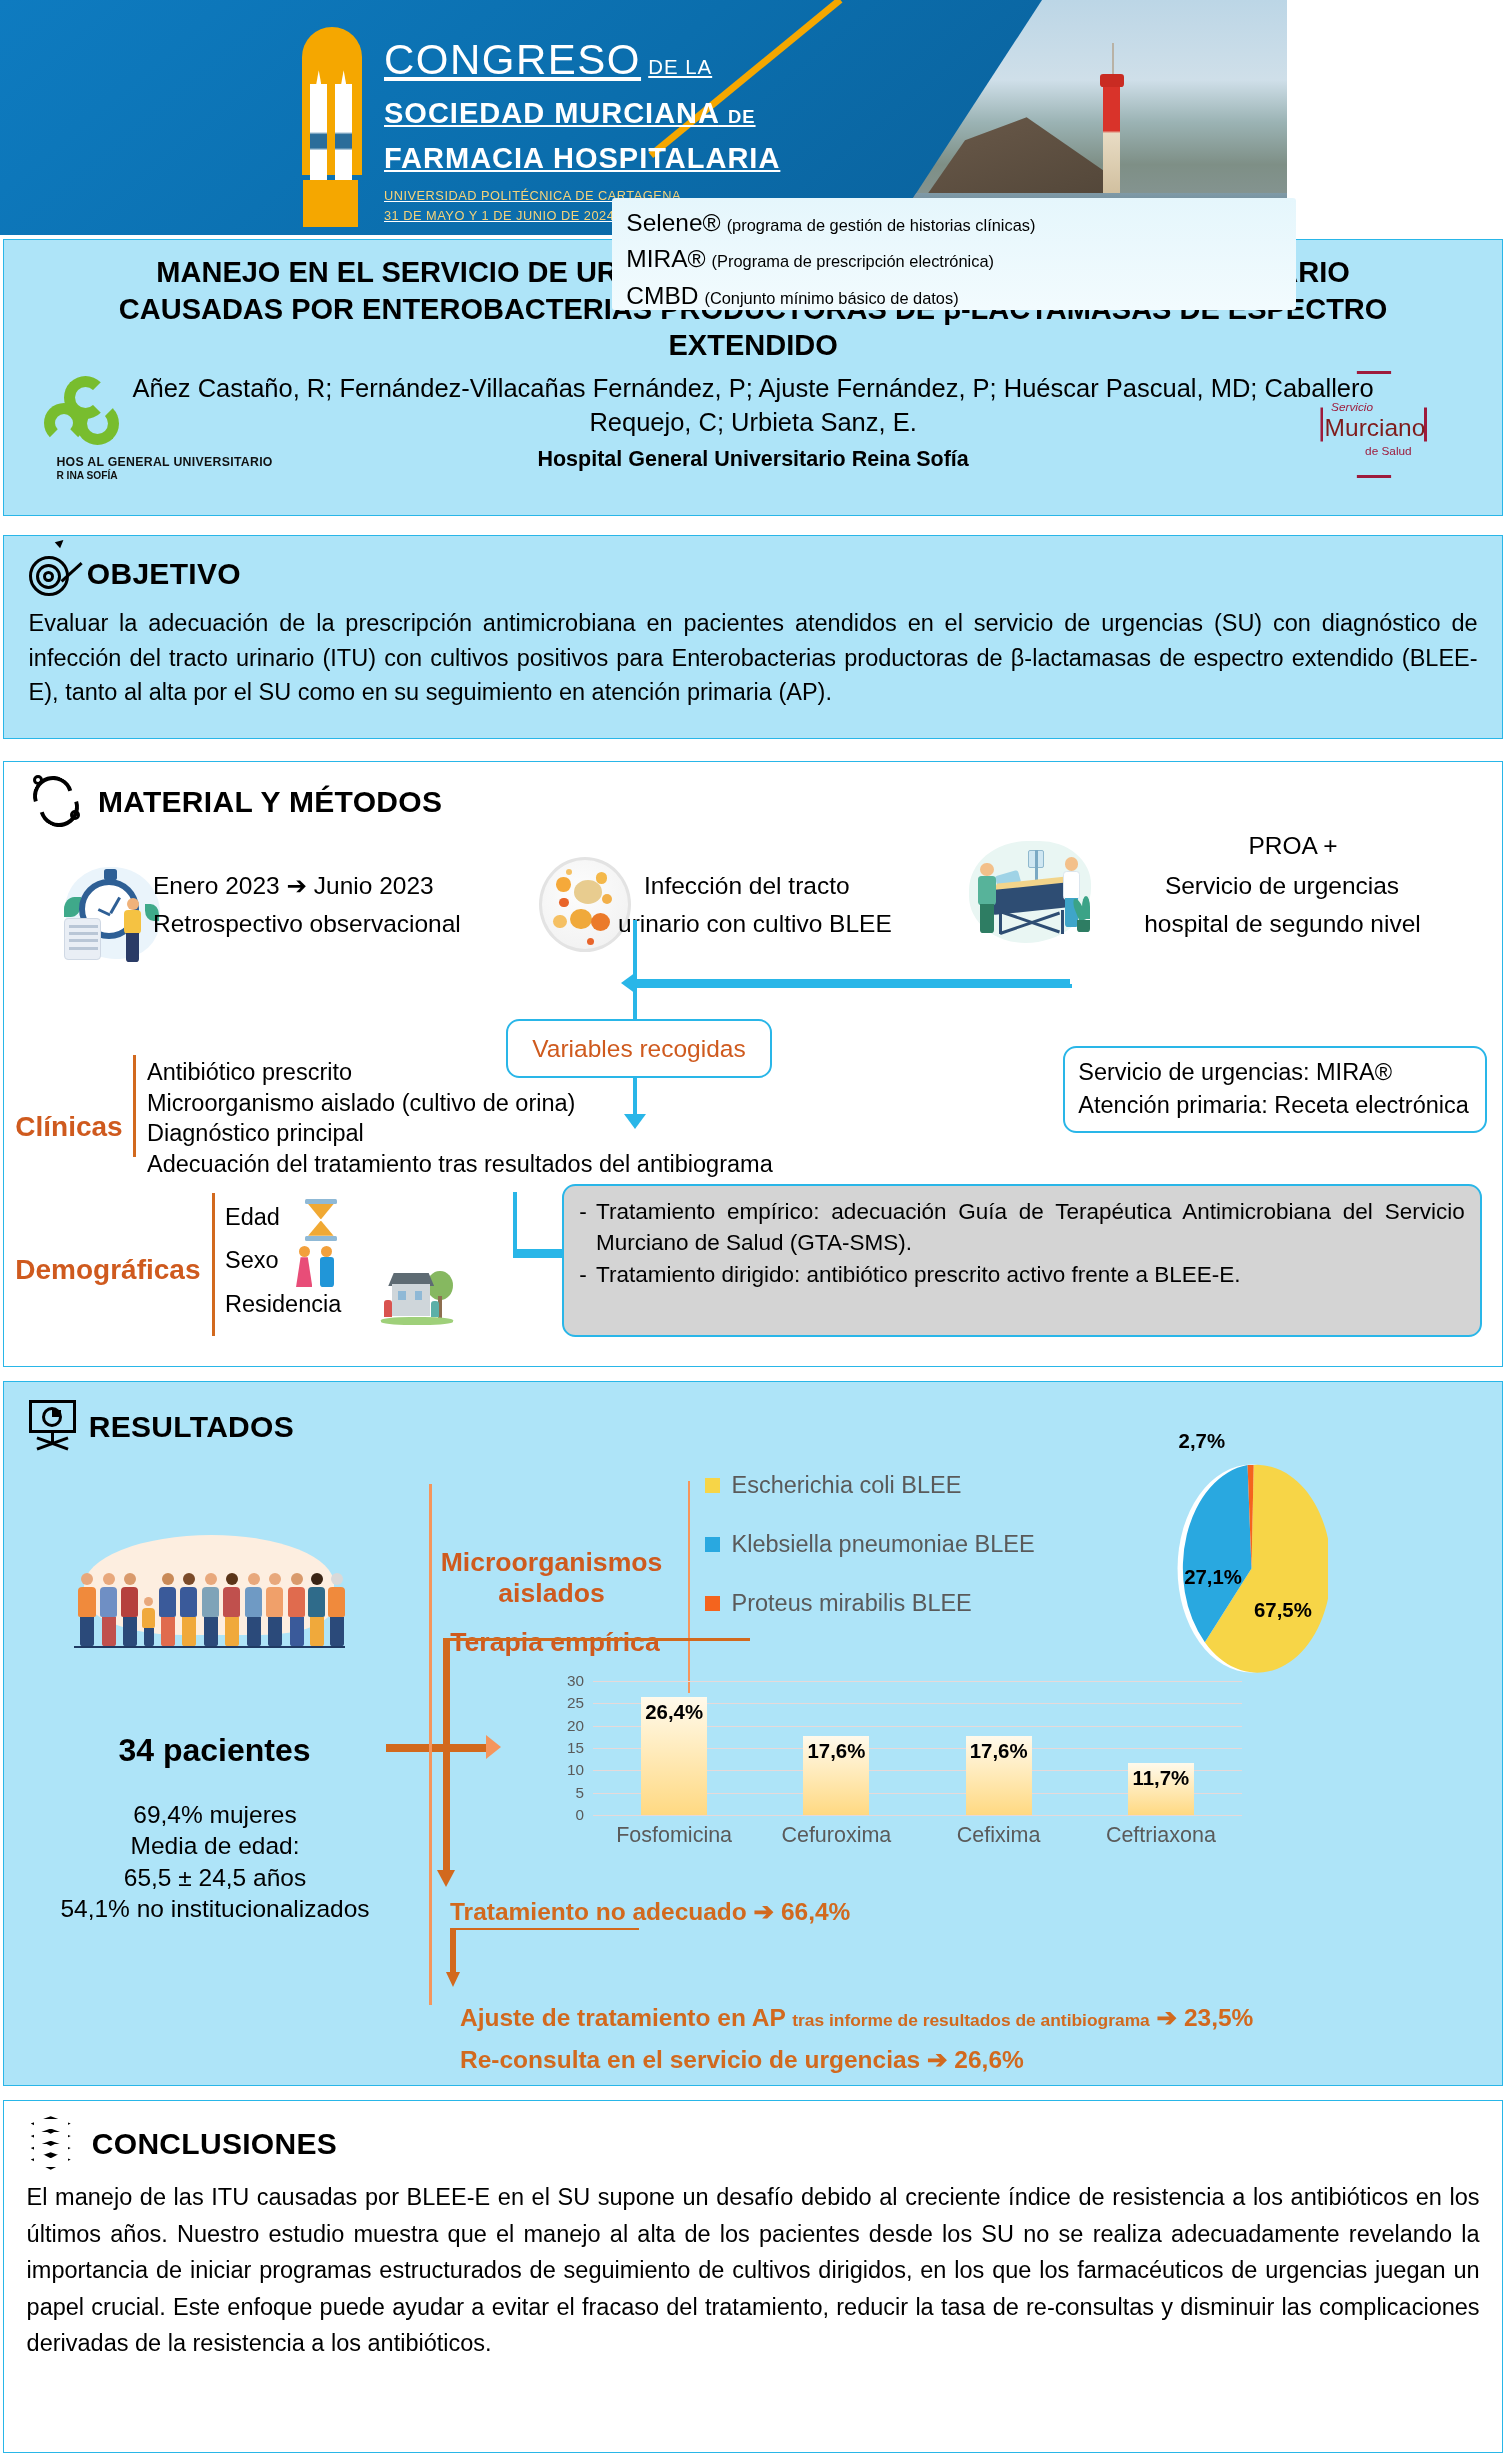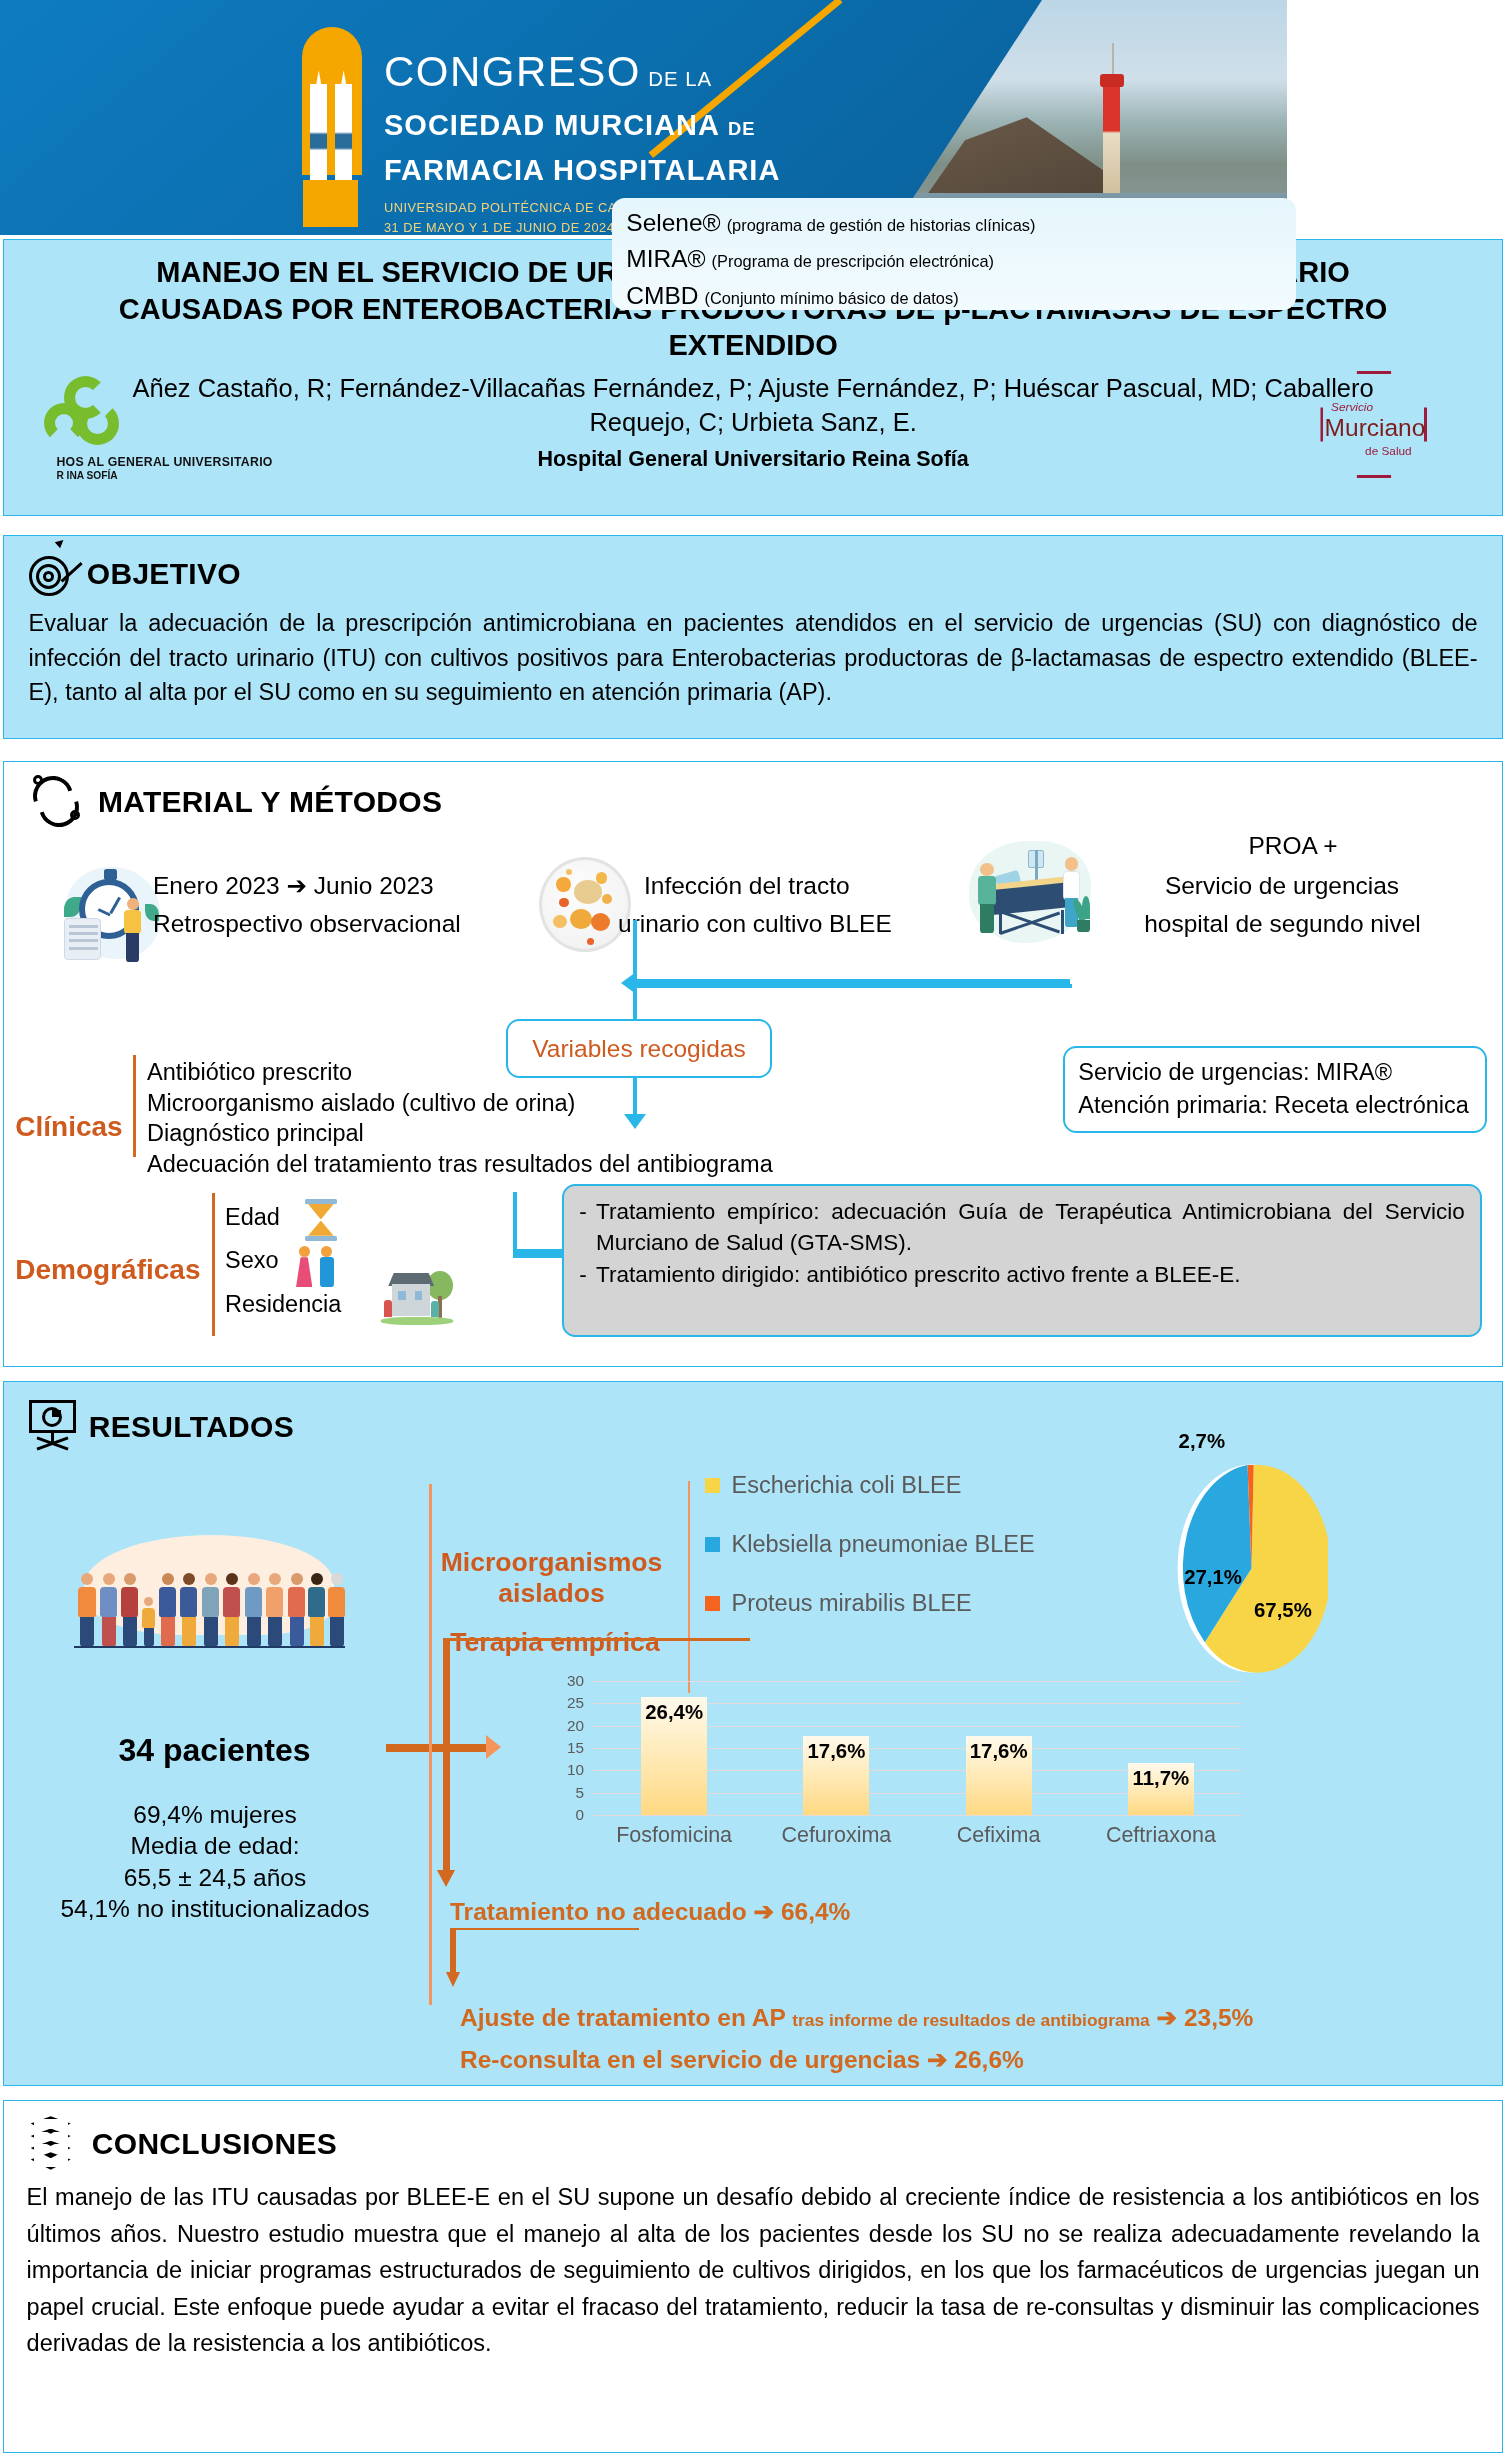--- a/index.html
+++ b/index.html
@@ -65,21 +65,21 @@
     position: absolute; top: 0; width: 17.4px; height: 133px;
     background: linear-gradient(180deg,#fff 0%,#fff 36%,#2b6d9a 38%,#2b6d9a 48%,#fff 50%,#fff 100%);
   }
   .cong-tower:nth-child(1){ left: 3.1px; }
   .cong-tower:nth-child(2){ left: 28px; }
   .cong-tower::before{
     content:''; position:absolute; left:6.1px; top:-13.3px; width:5.1px; height:14.3px;
     background:#fff; clip-path: polygon(50% 0, 100% 100%, 0 100%);
   }
   .cong-sq { position: absolute; left: 26.6px; top: 153px; width: 55px; height: 47px; background:#f5a700; }
-  .cong-txt { position: absolute; left: 108px; top: 21px; color: #fff; }
+  .cong-txt { position: absolute; left: 108px; top: 9px; color: #fff; text-decoration: underline; }
   .cong-l1 { font-size: 42px; letter-spacing: 1.5px; font-weight: 400; display:flex; align-items:baseline; gap: 7.2px; }
   .cong-l1 b { font-weight: 400; font-size: 42px; }
   .cong-l1 span.small { font-size: 20.4px; letter-spacing: 1px; }
   .cong-l2 { font-size: 29px; font-weight: 700; letter-spacing: 1px; margin-top: 13.3px; }
   .cong-l2 .small { font-size: 18.4px; }
   .cong-l3 { font-size: 29px; font-weight: 700; letter-spacing: 1px; margin-top: 12.3px; }
   .cong-l4 { font-size: 12.8px; color:#f5d37a; letter-spacing: 0.5px; margin-top: 13.3px; }
   .cong-l5 { font-size: 12.8px; color:#f5d37a; letter-spacing: 0.5px; margin-top: 4.1px; }
 
   
@@ -203,21 +203,21 @@
   .ill-bed .legsp { position:absolute; left: 3.1px; top: 41px; width: 13.3px; height: 29px; border-radius: 0 0 3.1px 3.1px;}
   .ill-bed .iv { position:absolute; left: 69px; top: 12.3px; width: 2.6px; height: 40px; background:#7aa9c4;}
   .ill-bed .ivbag { position:absolute; left: 62px; top: 12.3px; width: 16.4px; height: 17.4px; background:#cfe7f2; border:1.5px solid #8fb8cd; border-radius: 2px;}
   .ill-bed .plant { position:absolute; left: 108px; top: 56px; width: 18.4px; height: 38px;}
   .ill-bed .pot { position:absolute; left: 3.1px; top: 25.5px; width: 13.3px; height: 12.3px; background:#2e7d63; border-radius: 0 0 3.1px 3.1px;}
   .ill-bed .frond { position:absolute; width: 8.2px; height: 22.5px; background:#3ba387; border-radius: 60% 60% 0 0;}
 
   
   .src-box {
     position: absolute; left: 612px; top: 198px; width: 684px; height: 112px;
-    background: linear-gradient(180deg,#e5f6fc,#f2fbfe); border-radius: 13px;
+    background: linear-gradient(180deg,#e5f6fc,#f2fbfe); border-radius: 3px;
   }
   .src-line { font-size: 21.5px; color:#000; padding-left: 14.3px; line-height: 1.48; }
   .src-line .big { font-size: 24.5px; }
   .src-line .sm { font-size: 16.4px; }
 
   
   .vr-box {
     position:absolute; left: 198px; top: 229px; width: 261px; height: 59px;
     border: 2px solid #29b6e8; border-radius: 13.3px; display:flex; align-items:center; justify-content:center;
     background:#fff;

